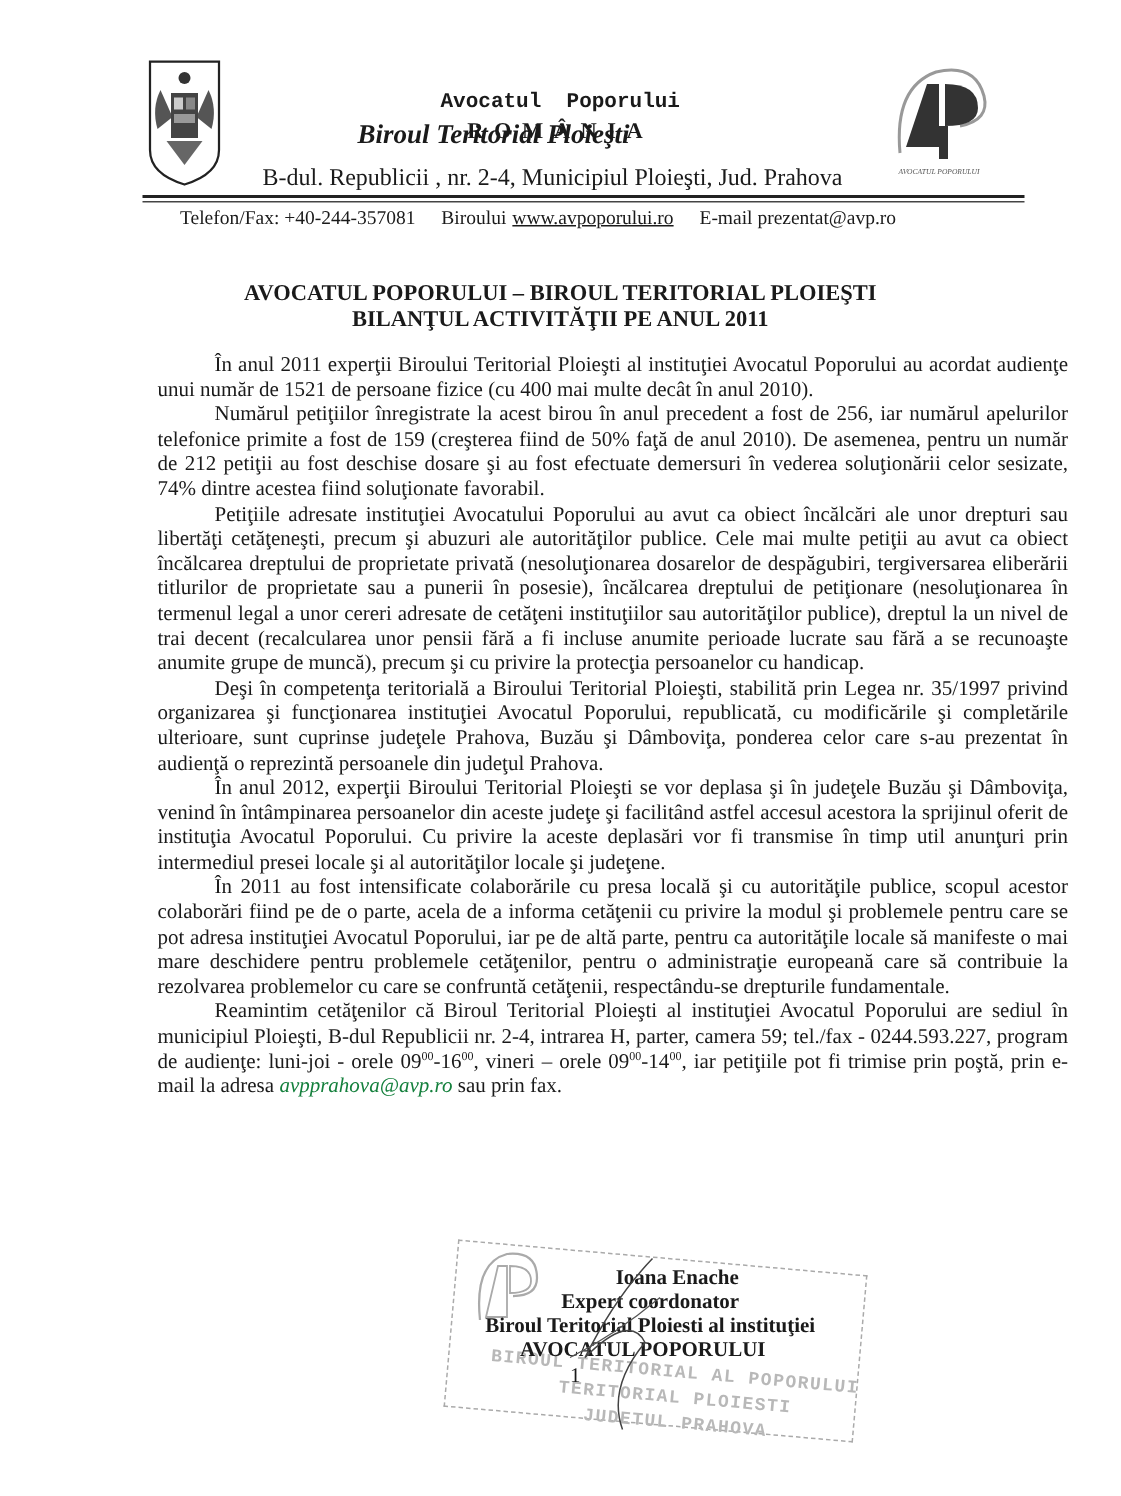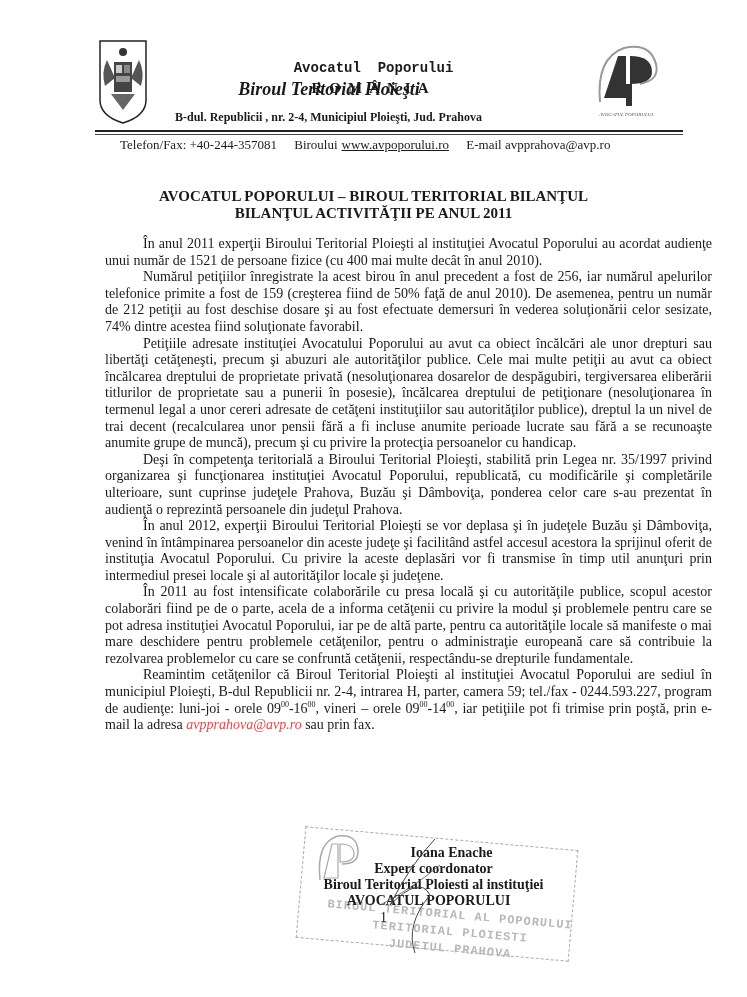--- a/index.html
+++ b/index.html
@@ -7,34 +7,34 @@
     width: 747px; height: 997px; background: #ffffff; position: relative; overflow: hidden;
     font-family: "Liberation Serif", "DejaVu Serif", serif; color: #1a1a1a;
   }
   .abs { position: absolute; }
   
   .crest { left: 97px; top: 38px; width: 52px; height: 87px; }
   .logo { left: 588px; top: 40px; width: 80px; height: 80px; }
   .hdr-country { left: 0; width: 747px; top: 40px; text-align: center; font-size: 15px; font-weight: bold; letter-spacing: 7px; margin-top: 40px; }
   .hdr-inst { left: 0; width: 747px; top: 60px; text-align: center; font-family: "Liberation Mono", "DejaVu Sans Mono", monospace; font-weight: bold; font-size: 14px; white-space: pre; }
   .hdr-office { left: 0; width: 658px; top: 79px; text-align: center; font-style: italic; font-weight: bold; font-size: 18px; }
-  .hdr-address { left: 175px; top: 110px; font-size: 12px; white-space: nowrap; font-weight: bold; }
+  .hdr-address { left: 175px; top: 110px; font-size: 16px; white-space: nowrap; }
   .sep-thick { left: 95px; top: 130px; width: 588px; height: 2px; background: #222; }
   .sep-thin { left: 95px; top: 134px; width: 588px; height: 1px; background: #444; }
   .hdr-contact { left: 120px; top: 137px; font-size: 13px; white-space: nowrap; }
   .hdr-contact span { margin-right: 14px; }
   .hdr-contact .link { text-decoration: underline; }
   
   .title { left: 0; width: 747px; text-align: center; font-weight: bold; font-size: 15px; }
   .t1 { top: 188px; }
   .t2 { top: 205px; }
   
   .body-text { left: 105px; width: 607px; top: 236px; font-size: 14px; line-height: 16.6px; text-align: justify; font-family: Liberation Serif, serif; }
   .body-text p { margin: 0; text-indent: 38px; }
-  .email-italic, .web-italic { font-style: italic; color: #ef4444; }
+  .email-italic, .web-italic { font-style: italic; color: #15803d; }
   sup { font-size: 8px; line-height: 0; }
   
   .stamp { left: 300px; top: 838px; width: 272px; height: 110px; border: 1px dashed #aaa; transform: rotate(5deg); }
   .stamp-logo { left: 312px; top: 832px; width: 50px; height: 55px; }
   .stamp-text { left: 320px; width: 260px; font-family: "Liberation Mono", "DejaVu Sans Mono", monospace; font-size: 12px; color: #b8b8b8; font-weight: bold; letter-spacing: 1px; text-align: center; transform: rotate(5deg); }
   .sig { left: 0; width: 747px; text-align: center; font-weight: bold; font-size: 14px; }
   .sig1 { top: 845px; left: 78px; }
   .sig2 { top: 861px; left: 60px; }
   .sig3 { top: 877px; left: 60px; }
   .sig4 { top: 893px; left: 55px; }
@@ -72,24 +72,24 @@
   </svg>
 </div>
 
 <div class="abs hdr-address">B-dul. Republicii , nr. 2-4, Municipiul Ploieşti, Jud. Prahova</div>
 <div class="abs sep-thick"></div>
 <div class="abs sep-thin"></div>
 
 <div class="abs hdr-contact">
   <span>Telefon/Fax: +40-244-357081</span>
   <span><span style="margin-right:4px">Biroului</span><span class="link" style="margin-right:0">www.avpoporului.ro</span></span>
-  <span>E-mail avpprahova@avp.ro</span>
+  <span>E-mail prezentat@avp.ro</span>
 </div>
 
-<div class="abs title t1">AVOCATUL POPORULUI – BIROUL TERITORIAL BILANŢUL</div>
+<div class="abs title t1">AVOCATUL POPORULUI – BIROUL TERITORIAL PLOIEŞTI</div>
 <div class="abs title t2">BILANŢUL ACTIVITĂŢII PE ANUL  2011</div>
 
 <div class="abs body-text">
   <p>În anul 2011 experţii Biroului Teritorial Ploieşti al instituţiei Avocatul Poporului au acordat audienţe unui număr de 1521 de persoane fizice (cu 400 mai multe decât în anul 2010).</p>
   <p>Numărul petiţiilor înregistrate la acest birou în anul precedent a fost de 256, iar numărul apelurilor telefonice primite a fost de 159 (creşterea fiind de 50% faţă de anul 2010). De asemenea, pentru un număr de 212 petiţii au fost deschise dosare şi au fost efectuate demersuri în vederea soluţionării celor sesizate, 74% dintre acestea fiind soluţionate favorabil.</p>
   <p>Petiţiile adresate instituţiei Avocatului Poporului au avut ca obiect încălcări ale unor drepturi sau libertăţi cetăţeneşti, precum şi abuzuri ale autorităţilor publice. Cele mai multe petiţii au avut ca obiect încălcarea dreptului de proprietate privată (nesoluţionarea dosarelor de despăgubiri, tergiversarea eliberării titlurilor de proprietate sau a punerii în posesie), încălcarea dreptului de petiţionare (nesoluţionarea în termenul legal a unor cereri adresate de cetăţeni instituţiilor sau autorităţilor publice), dreptul la un nivel de trai decent (recalcularea unor pensii fără a fi incluse anumite perioade lucrate sau fără a se recunoaşte anumite grupe de muncă), precum şi cu privire la protecţia persoanelor cu handicap.</p>
   <p>Deşi  în competenţa teritorială a Biroului Teritorial Ploieşti, stabilită prin Legea nr. 35/1997 privind organizarea şi funcţionarea instituţiei Avocatul Poporului, republicată, cu modificările şi completările ulterioare, sunt cuprinse judeţele Prahova, Buzău şi Dâmboviţa, ponderea celor care s-au prezentat în audienţă o reprezintă persoanele din judeţul Prahova.</p>
   <p>În anul 2012, experţii Biroului Teritorial Ploieşti se vor deplasa şi în judeţele Buzău şi Dâmboviţa, venind în întâmpinarea persoanelor din aceste judeţe şi facilitând astfel accesul acestora la sprijinul oferit de instituţia Avocatul Poporului. Cu privire la aceste deplasări vor fi transmise în timp util anunţuri prin intermediul presei locale şi al autorităţilor locale şi judeţene.</p>
   <p>În 2011 au fost intensificate colaborările cu presa locală şi cu autorităţile publice, scopul acestor colaborări fiind pe de o parte, acela de a informa cetăţenii cu privire la modul şi problemele pentru care se pot adresa instituţiei Avocatul Poporului, iar pe de altă parte, pentru ca autorităţile locale să manifeste o mai mare deschidere pentru problemele cetăţenilor, pentru o administraţie europeană care să contribuie la rezolvarea problemelor cu care se confruntă cetăţenii, respectându-se drepturile fundamentale.</p>
   <p><span>Reamintim cetăţenilor că Biroul Teritorial Ploieşti al instituţiei Avocatul Poporului are sediul în municipiul Ploieşti, B-dul Republicii nr. 2-4, intrarea H, parter, camera 59; tel./fax - 0244.593.227, program de audienţe: luni-joi - orele 09</span><sup>00</sup><span>-16</span><sup>00</sup><span>, vineri – orele 09</span><sup>00</sup><span>-14</span><sup>00</sup><span>, iar petiţiile pot fi trimise prin poştă, prin e-mail la adresa </span><span class="email-italic">avpprahova@avp.ro</span><span> sau prin fax.</span></p>

